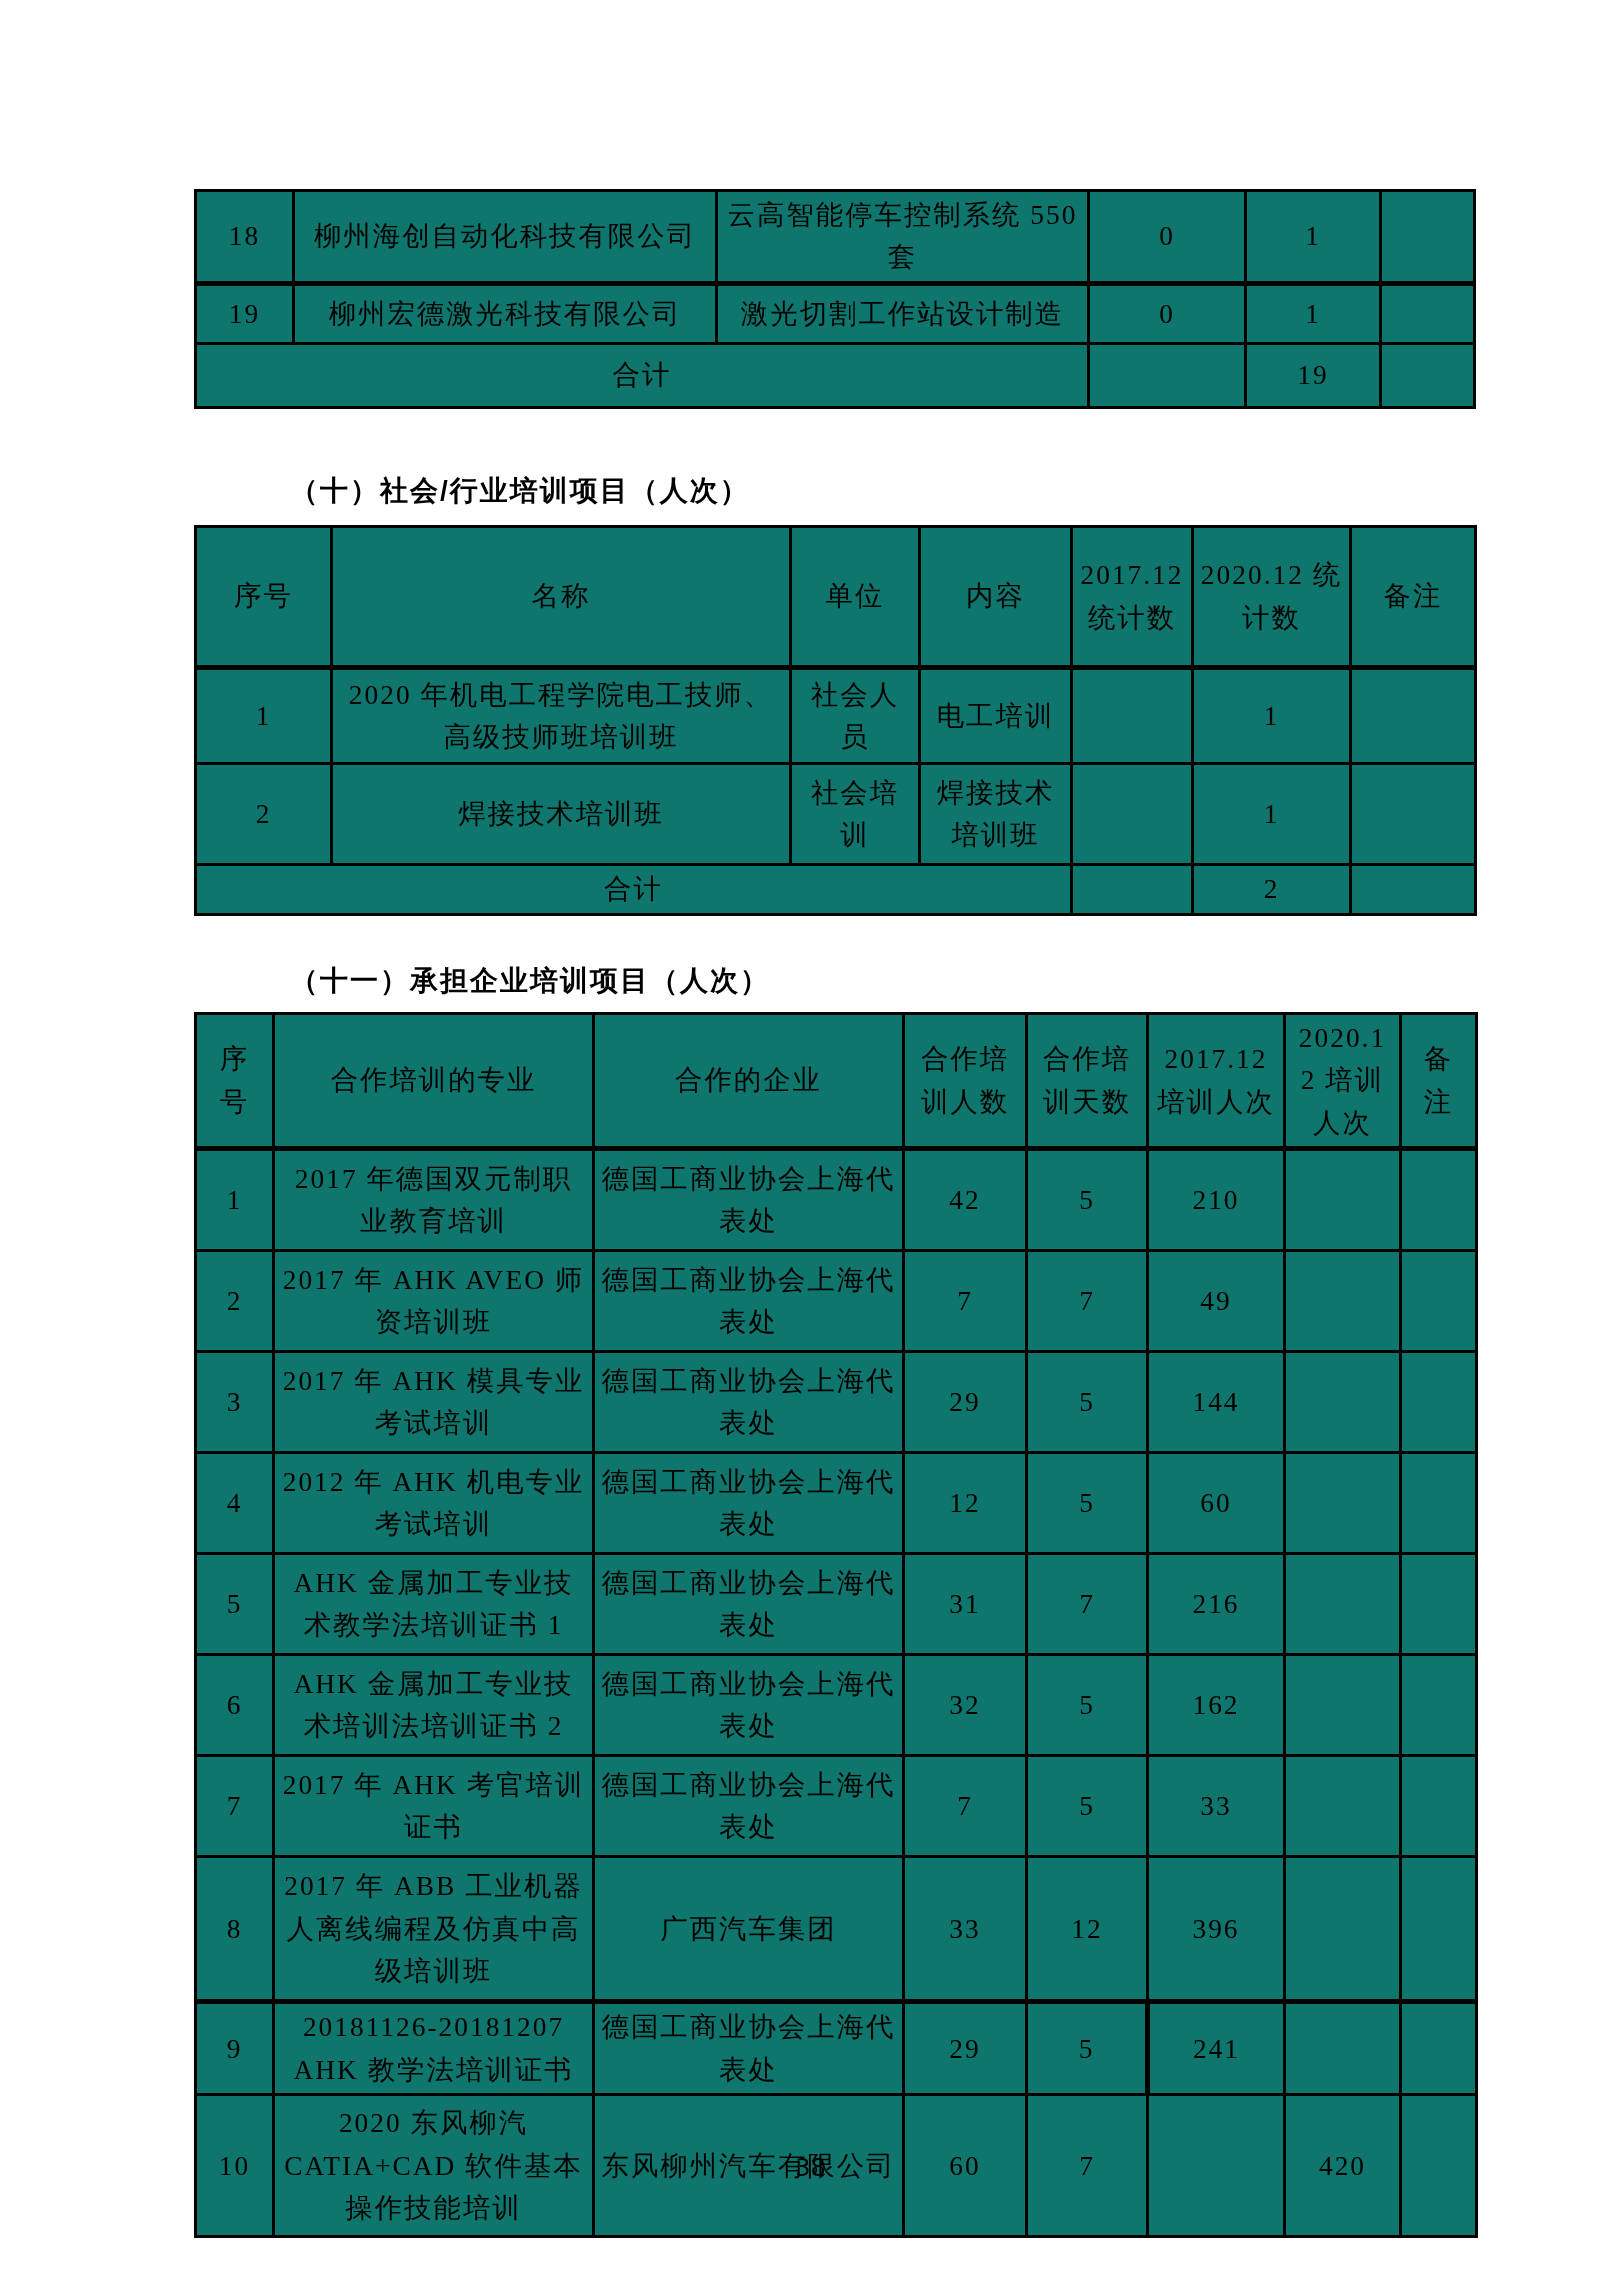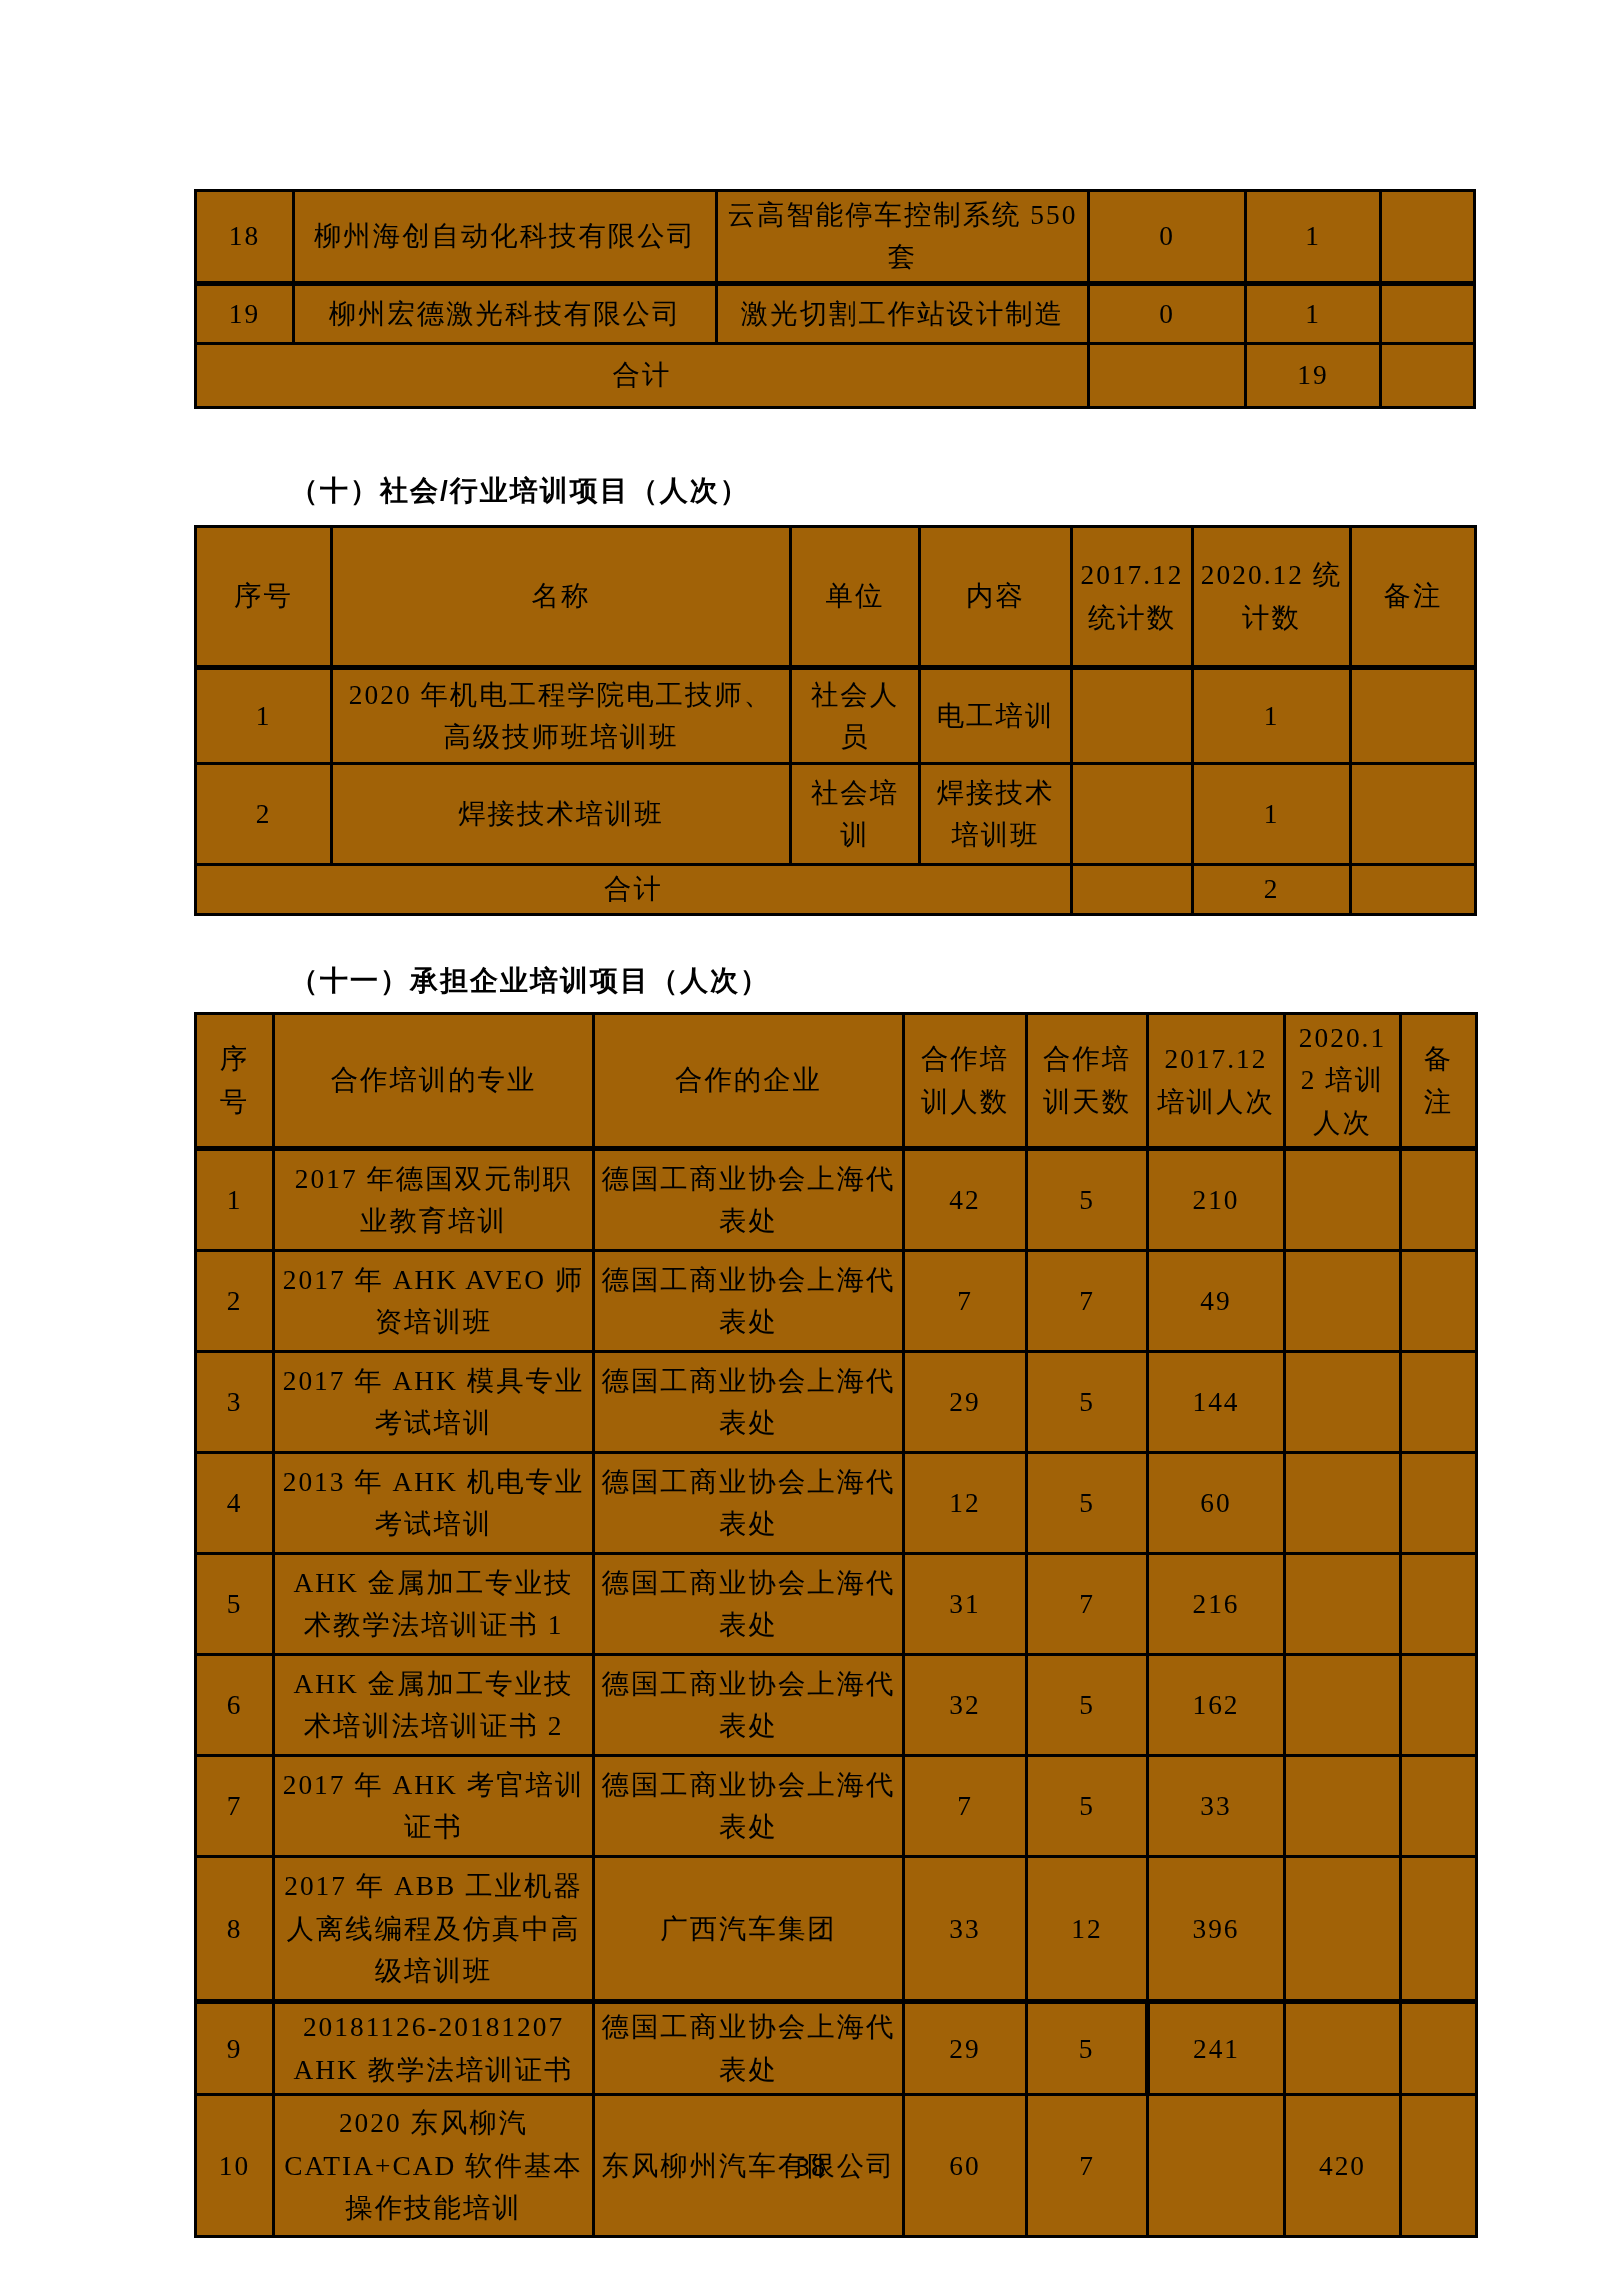--- a/index.html
+++ b/index.html
@@ -8,21 +8,21 @@
     width:1621px; height:2293px;
     margin:0 auto;
     background:#ffffff;
     font-family:"Liberation Serif","DejaVu Serif",serif;
     color:#000;
   }
   table.tbl {
     position:absolute;
     border-collapse:collapse;
     table-layout:fixed;
-    background:#a16207;
+    background:#0f766e;
     border-radius:7px;
   }
   table.tbl td {
     border:3.9px solid #000;
     text-align:center;
     vertical-align:middle;
     font-size:27.4px;
     line-height:1.55;
     letter-spacing:2px;
     padding:2px 5.9px;
@@ -200,21 +200,21 @@
       <td>2017 年 AHK 模具专业考试培训</td>
       <td>德国工商业协会上海代表处</td>
       <td>29</td>
       <td>5</td>
       <td>144</td>
       <td></td>
       <td></td>
     </tr>
     <tr class="r96">
       <td>4</td>
-      <td>2013 年 AHK 机电专业考试培训</td>
+      <td>2012 年 AHK 机电专业考试培训</td>
       <td>德国工商业协会上海代表处</td>
       <td>12</td>
       <td>5</td>
       <td>60</td>
       <td></td>
       <td></td>
     </tr>
     <tr class="r96">
       <td>5</td>
       <td>AHK 金属加工专业技术教学法培训证书 1</td>

